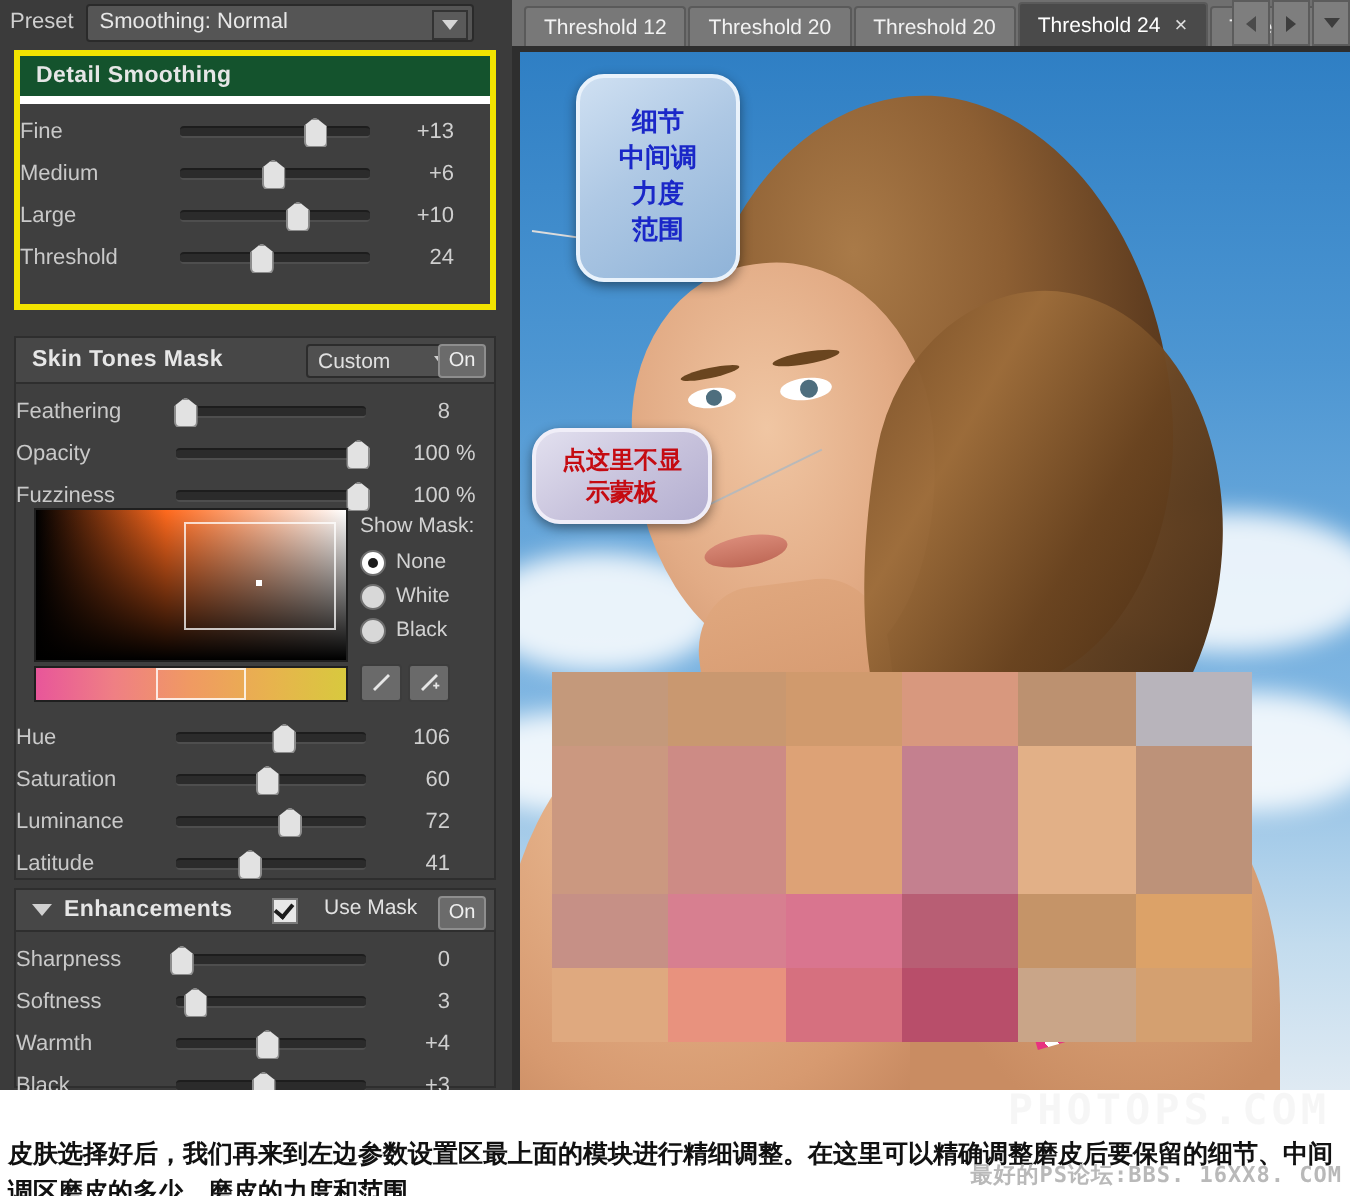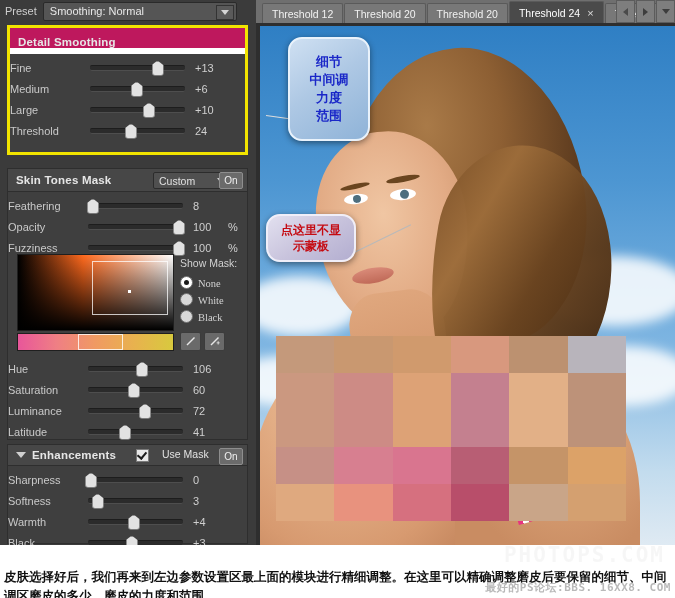--- a/index.html
+++ b/index.html
@@ -18,33 +18,33 @@
   .preset-value{color:#e8e8e8;font-size:11px;margin-left:6px;}
   .preset-arrow{position:absolute;right:2px;top:2px;width:16px;height:13px;background:#5a5a5a;
                 border:1px solid #333;display:flex;align-items:center;justify-content:center;}
   .caret{width:0;height:0;border-left:4px solid transparent;border-right:4px solid transparent;
          border-top:5px solid #d5d5d5;}
 
   
   .hl-box{position:absolute;left:7px;top:25px;width:241px;height:130px;
           border:3px solid #f2e400;box-sizing:border-box;background:#3f3f3f;}
 
-  .sect-head{height:20px;background:#be185d;border-bottom:6px solid #ffffff;
-             display:flex;align-items:flex-end;}
+  .sect-head{height:20px;background:#14532d;border-bottom:4px solid #ffffff;
+             display:flex;align-items:center;}
   .sect-title{color:#e6e6e6;font-size:11.5px;font-weight:bold;margin-left:8px;letter-spacing:.2px;}
 
   .rows{padding-top:3px;}
   .row{height:21px;display:flex;align-items:center;position:relative;}
   .row .lbl{color:#c9c9c9;font-size:11px;width:80px;margin-left:0;}
   .track{position:relative;width:95px;height:4px;background:#2b2b2b;border-radius:2px;
          border-top:1px solid #1d1d1d;border-bottom:1px solid #4e4e4e;}
   .knob{position:absolute;top:-5px;width:10px;height:13px;background:#e2e2e2;
         border:1px solid #8c8c8c;border-radius:2px 2px 3px 3px;
         clip-path:polygon(50% 0%,100% 32%,100% 100%,0% 100%,0% 32%);}
-  .val{color:#cfcfcf;font-size:11px;width:32px;margin-left:10px;}
+  .val{color:#cfcfcf;font-size:11px;text-align:right;width:32px;margin-left:10px;}
   .unit{color:#cfcfcf;font-size:11px;margin-left:3px;width:12px;}
 
   .combo-row{height:22px;display:flex;align-items:center;margin-top:2px;}
   .combo-row .lbl{color:#c9c9c9;font-size:11px;width:76px;margin-left:9px;}
   .combo{position:relative;width:142px;height:17px;background:#555;border:1px solid #2a2a2a;
          border-radius:2px;display:flex;align-items:center;}
   .combo .cv{color:#e8e8e8;font-size:11px;margin-left:6px;}
   .combo .ca{position:absolute;right:1px;top:1px;width:16px;height:13px;background:#5a5a5a;
              border:1px solid #333;display:flex;align-items:center;justify-content:center;}
 
@@ -73,21 +73,21 @@
             border:1px solid rgba(255,255,255,.75);}
   .ramp-dot{position:absolute;left:110px;top:35px;width:3px;height:3px;background:#fff;}
 
   .hueband{position:absolute;left:9px;top:164px;width:155px;height:16px;border:1px solid #1f1f1f;
     background:linear-gradient(to right,#e8569a,#ef7f84,#f09a62,#e8b24e,#d8c93e);}
   .hueband-sel{position:absolute;left:60px;top:0px;width:45px;height:16px;
                border:1px solid rgba(255,255,255,.8);box-sizing:border-box;}
 
   .showmask{position:absolute;left:172px;top:88px;}
   .sm-title{color:#d2d2d2;font-size:10.5px;margin-bottom:4px;}
-  .radio-row{display:flex;align-items:flex-end;height:16px;margin-bottom:1px;font-family:Liberation Serif, serif;}
+  .radio-row{display:flex;align-items:center;height:16px;margin-bottom:1px;}
   .radio{width:11px;height:11px;border-radius:50%;background:#d8d8d8;
          border:1px solid #6f6f6f;margin-right:5px;display:flex;align-items:center;justify-content:center;}
   .radio.sel{background:#fff;}
   .radio.sel::after{content:"";width:5px;height:5px;border-radius:50%;background:#1b1b1b;}
   .radio-lbl{color:#d2d2d2;font-size:10.5px;}
 
   .drop-btn{position:absolute;width:19px;height:17px;background:#6a6a6a;border:1px solid #3c3c3c;
             border-radius:2px;}
   .drop-btn svg{position:absolute;left:3px;top:2px;}
 

